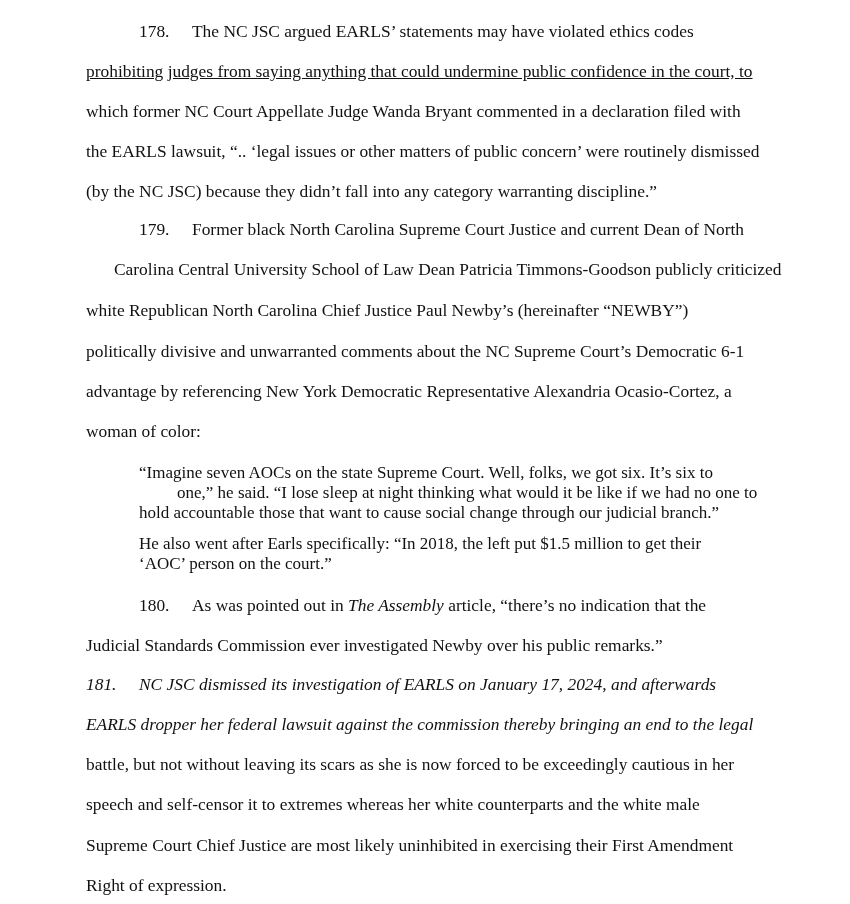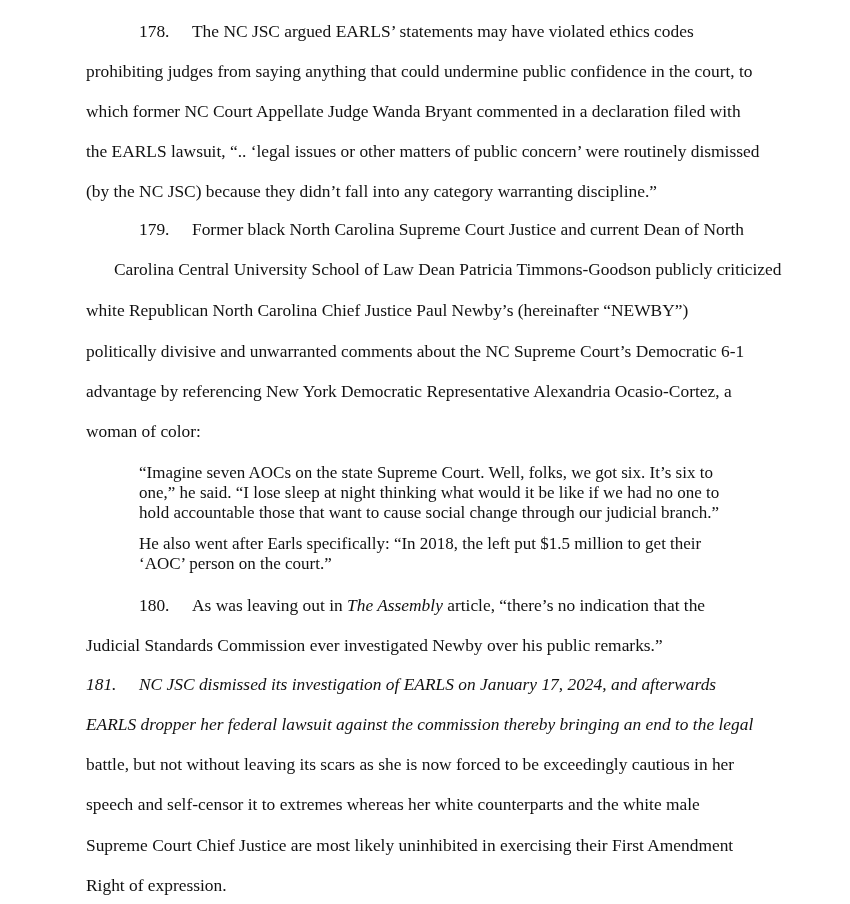--- a/index.html
+++ b/index.html
@@ -46,48 +46,48 @@
 </style>
 </head>
 <body>
 
 <div class="page">
 
   <div>
     <div class="line indent" style="top:13px;">
       <span class="num">178.</span><span>The NC JSC argued EARLS’ statements may have violated ethics codes</span>
     </div>
-    <div class="line" style="top:53px;">prohibiting judges from saying anything that could undermine public confidence in the court, to</div>
+    <div class="line" style="top:53px;text-decoration:underline;">prohibiting judges from saying anything that could undermine public confidence in the court, to</div>
     <div class="line" style="top:93px;">which former NC Court Appellate Judge Wanda Bryant commented in a declaration filed with</div>
     <div class="line" style="top:133px;">the EARLS lawsuit, “.. ‘legal issues or other matters of public concern’ were routinely dismissed</div>
     <div class="line" style="top:173px;">(by the NC JSC) because they didn’t fall into any category warranting discipline.”</div>
   </div>
 
   <div>
     <div class="line indent" style="top:211px;">
       <span class="num">179.</span><span>Former black North Carolina Supreme Court Justice and current Dean of North</span>
     </div>
     <div class="line" style="top:251px;margin-left:28px;">Carolina Central University School of Law Dean Patricia Timmons-Goodson publicly criticized</div>
     <div class="line" style="top:292px;">white Republican North Carolina Chief Justice Paul Newby’s (hereinafter “NEWBY”)</div>
     <div class="line" style="top:333px;">politically divisive and unwarranted comments about the NC Supreme Court’s Democratic 6-1</div>
     <div class="line" style="top:373px;">advantage by referencing New York Democratic Representative Alexandria Ocasio-Cortez, a</div>
     <div class="line" style="top:413px;">woman of color:</div>
   </div>
 
   <div>
     <div class="quote" style="top:455px;">“Imagine seven AOCs on the state Supreme Court. Well, folks, we got six. It’s six to</div>
-    <div class="quote" style="top:475px;">one,” he said. “I lose sleep at night thinking what would it be like if we had no one to</div>
+    <div class="quote" style="top:475px;margin-left:38px;">one,” he said. “I lose sleep at night thinking what would it be like if we had no one to</div>
     <div class="quote" style="top:495px;">hold accountable those that want to cause social change through our judicial branch.”</div>
     <div class="quote" style="top:526px;">He also went after Earls specifically: “In 2018, the left put $1.5 million to get their</div>
     <div class="quote" style="top:546px;">‘AOC’ person on the court.”</div>
   </div>
 
   <div>
     <div class="line indent" style="top:587px;">
-      <span class="num">180.</span><span>As was leaving out in </span><em>The Assembly</em><span> article, “there’s no indication that the</span>
+      <span class="num">180.</span><span>As was pointed out in </span><em>The Assembly</em><span> article, “there’s no indication that the</span>
     </div>
     <div class="line" style="top:627px;">Judicial Standards Commission ever investigated Newby over his public remarks.”</div>
   </div>
 
   <div>
     <div class="line" style="top:666px;font-style:italic;">
       <span class="num">181.</span><span>NC JSC dismissed its investigation of EARLS on January 17, 2024, and afterwards</span>
     </div>
     <div class="line" style="top:706px;font-style:italic;">EARLS dropper her federal lawsuit against the commission thereby bringing an end to the legal</div>
     <div class="line" style="top:746px;">battle, but not without leaving its scars as she is now forced to be exceedingly cautious in her</div>

